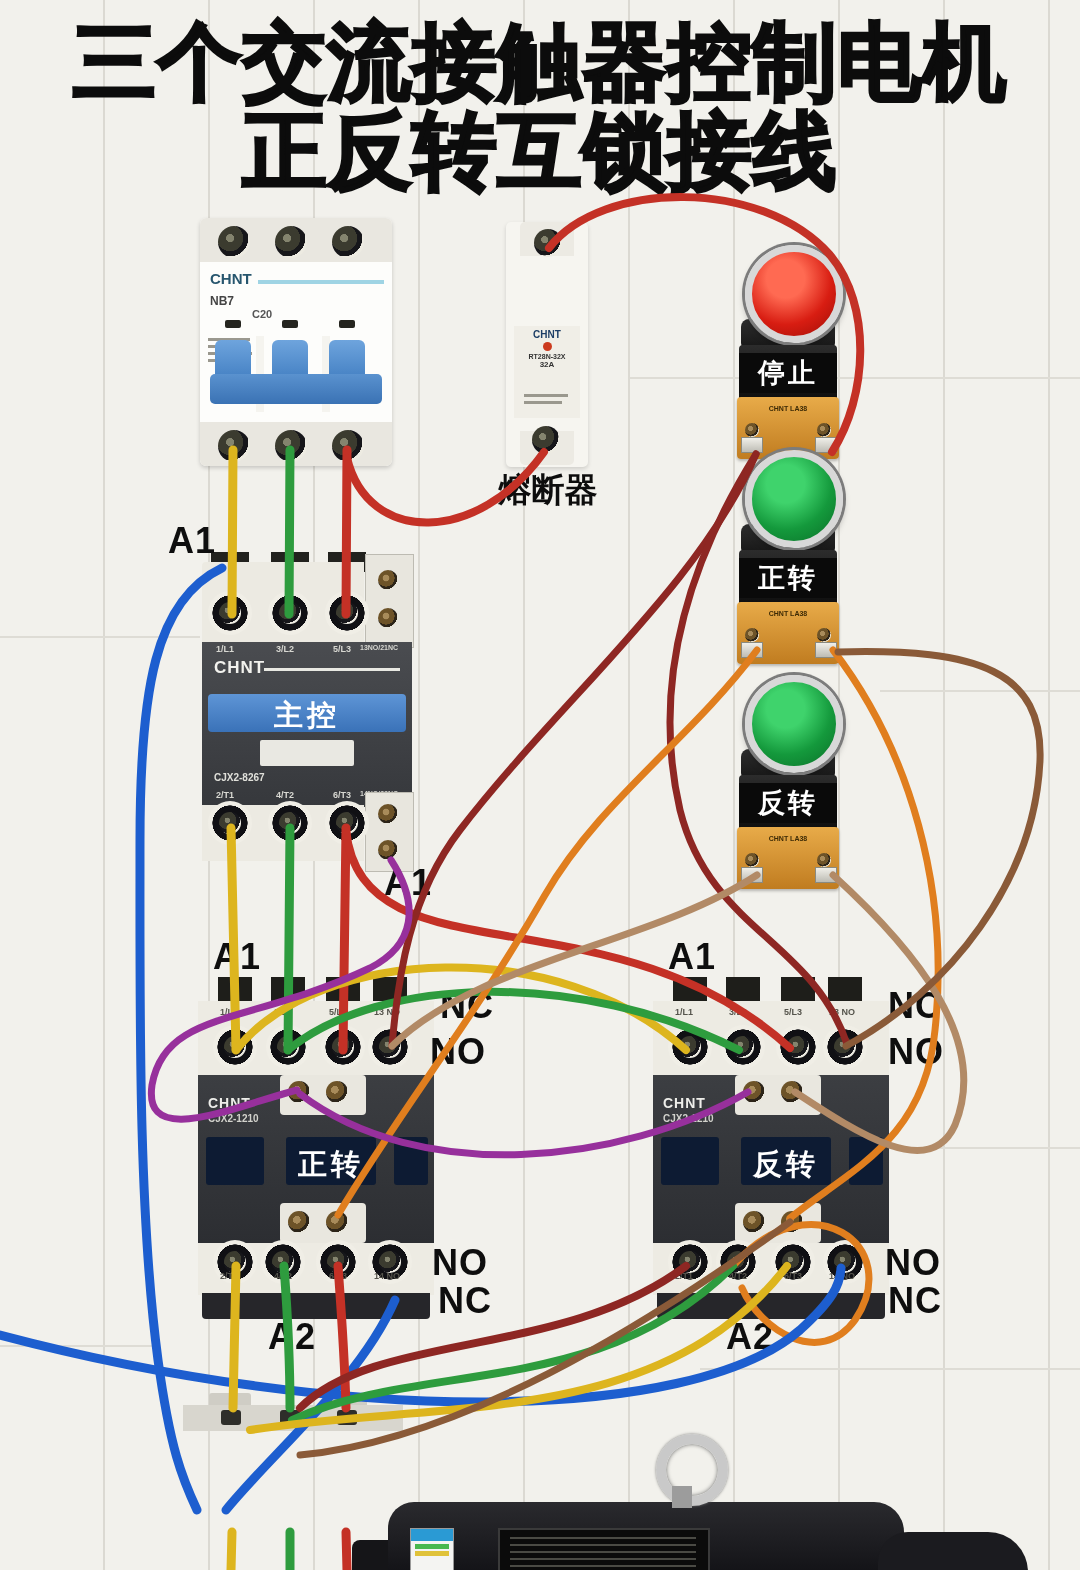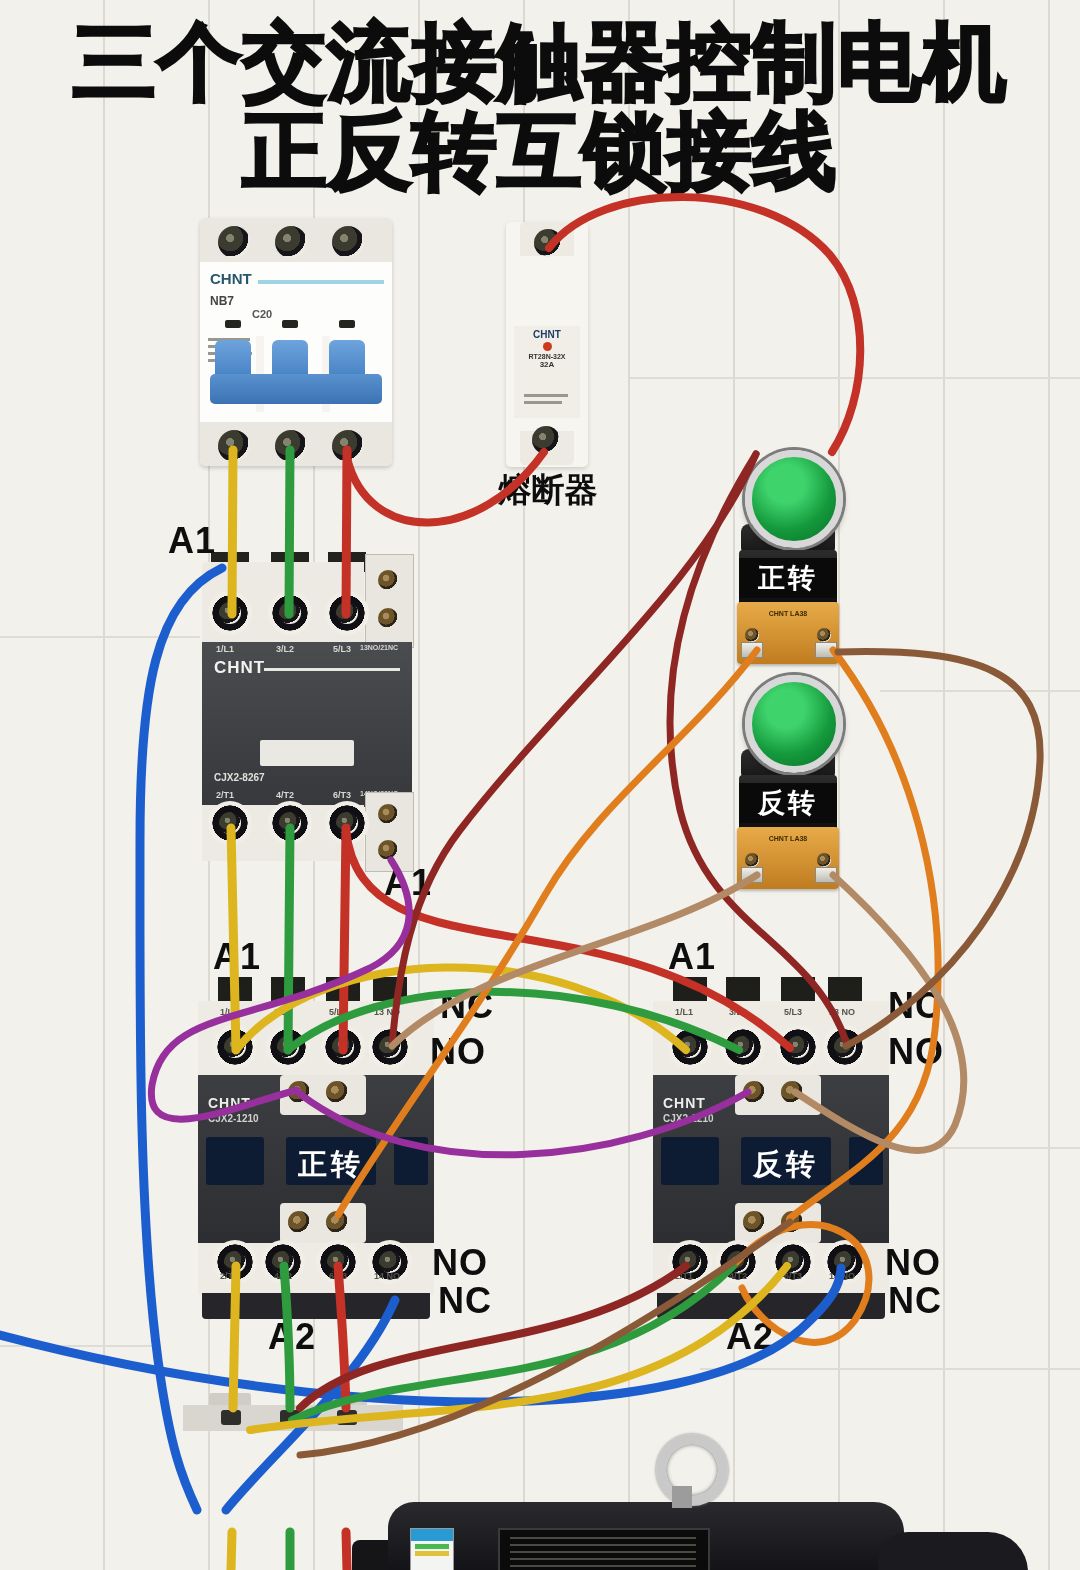--- a/index.html
+++ b/index.html
@@ -167,20 +167,34 @@
       <div class="fuse-model">RT28N-32X</div>
       <div class="fuse-amp">32A</div>
       <div class="tinybar" style="left:10px;top:68px;width:44px;"></div>
       <div class="tinybar" style="left:10px;top:75px;width:38px;"></div>
     </div>
     <div class="fuse-cap" style="top:209px;border-radius:0 0 5px 5px;"></div>
     <div class="screw" style="left:26px;top:204px;width:28px;height:28px;"></div>
   </div>
   <div class="fuse-name">熔断器</div>
 
+  <div class="pushbtn" style="left:735px;top:245px;">
+    <div class="pb-collar"></div>
+    <div class="pb-cap red"></div>
+    <div class="pb-body">
+      <div class="pb-band">停止</div>
+    </div>
+    <div class="pb-base">
+      <div class="pb-brand">CHNT LA38</div>
+      <div class="pb-term" style="left:4px;top:40px;"></div>
+      <div class="pb-term" style="left:78px;top:40px;"></div>
+      <div class="screw-sm" style="left:8px;top:26px;width:14px;height:14px;"></div>
+      <div class="screw-sm" style="left:80px;top:26px;width:14px;height:14px;"></div>
+    </div>
+  </div>
 
   <div class="pushbtn" style="left:735px;top:450px;">
     <div class="pb-collar"></div>
     <div class="pb-cap green"></div>
     <div class="pb-body">
       <div class="pb-band">正转</div>
     </div>
     <div class="pb-base">
       <div class="pb-brand">CHNT LA38</div>
       <div class="pb-term" style="left:4px;top:40px;"></div>
@@ -224,20 +238,23 @@
     <div class="screw-sm" style="left:176px;top:56px;width:20px;height:20px;"></div>
     <div class="cm-body">
       <div class="cm-termrow" style="top:2px;">
         <span style="left:14px;">1/L1</span>
         <span style="left:74px;">3/L2</span>
         <span style="left:131px;">5/L3</span>
         <span style="left:158px;font-size:7px;">13NO/21NC</span>
       </div>
       <div class="cm-brand">CHNT</div>
       <div class="cm-line"></div>
+      <div class="cm-blueband">
+        <div class="cm-tag">主控</div>
+      </div>
       <div class="cm-white"></div>
       <div class="cm-model">CJX2-8267</div>
       <div class="cm-termrow" style="top:148px;">
         <span style="left:14px;">2/T1</span>
         <span style="left:74px;">4/T2</span>
         <span style="left:131px;">6/T3</span>
         <span style="left:158px;font-size:7px;">14NO/22NC</span>
       </div>
     </div>
     <div class="cm-botstrip"></div>

